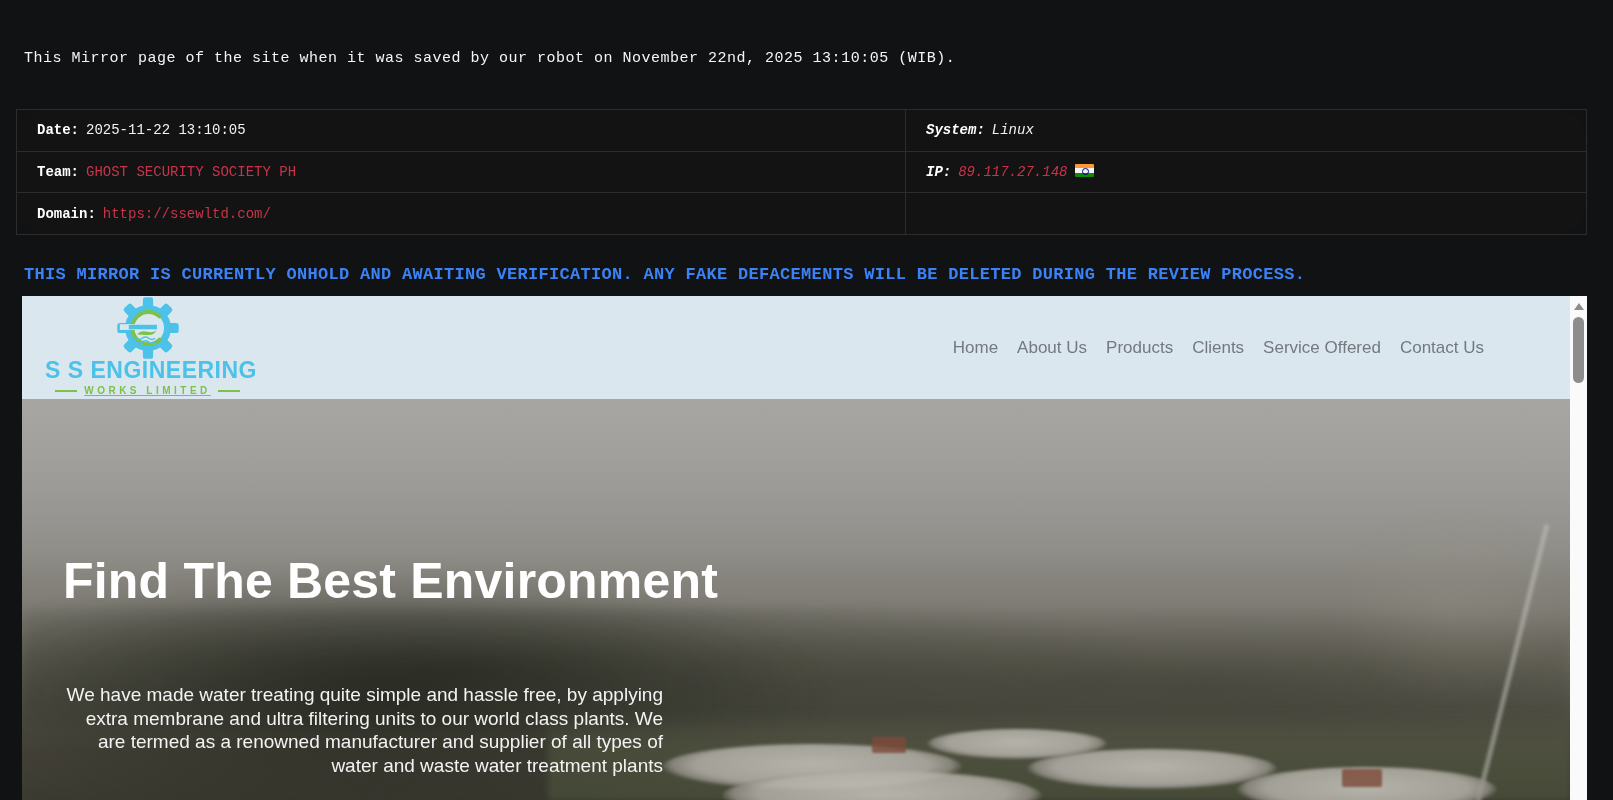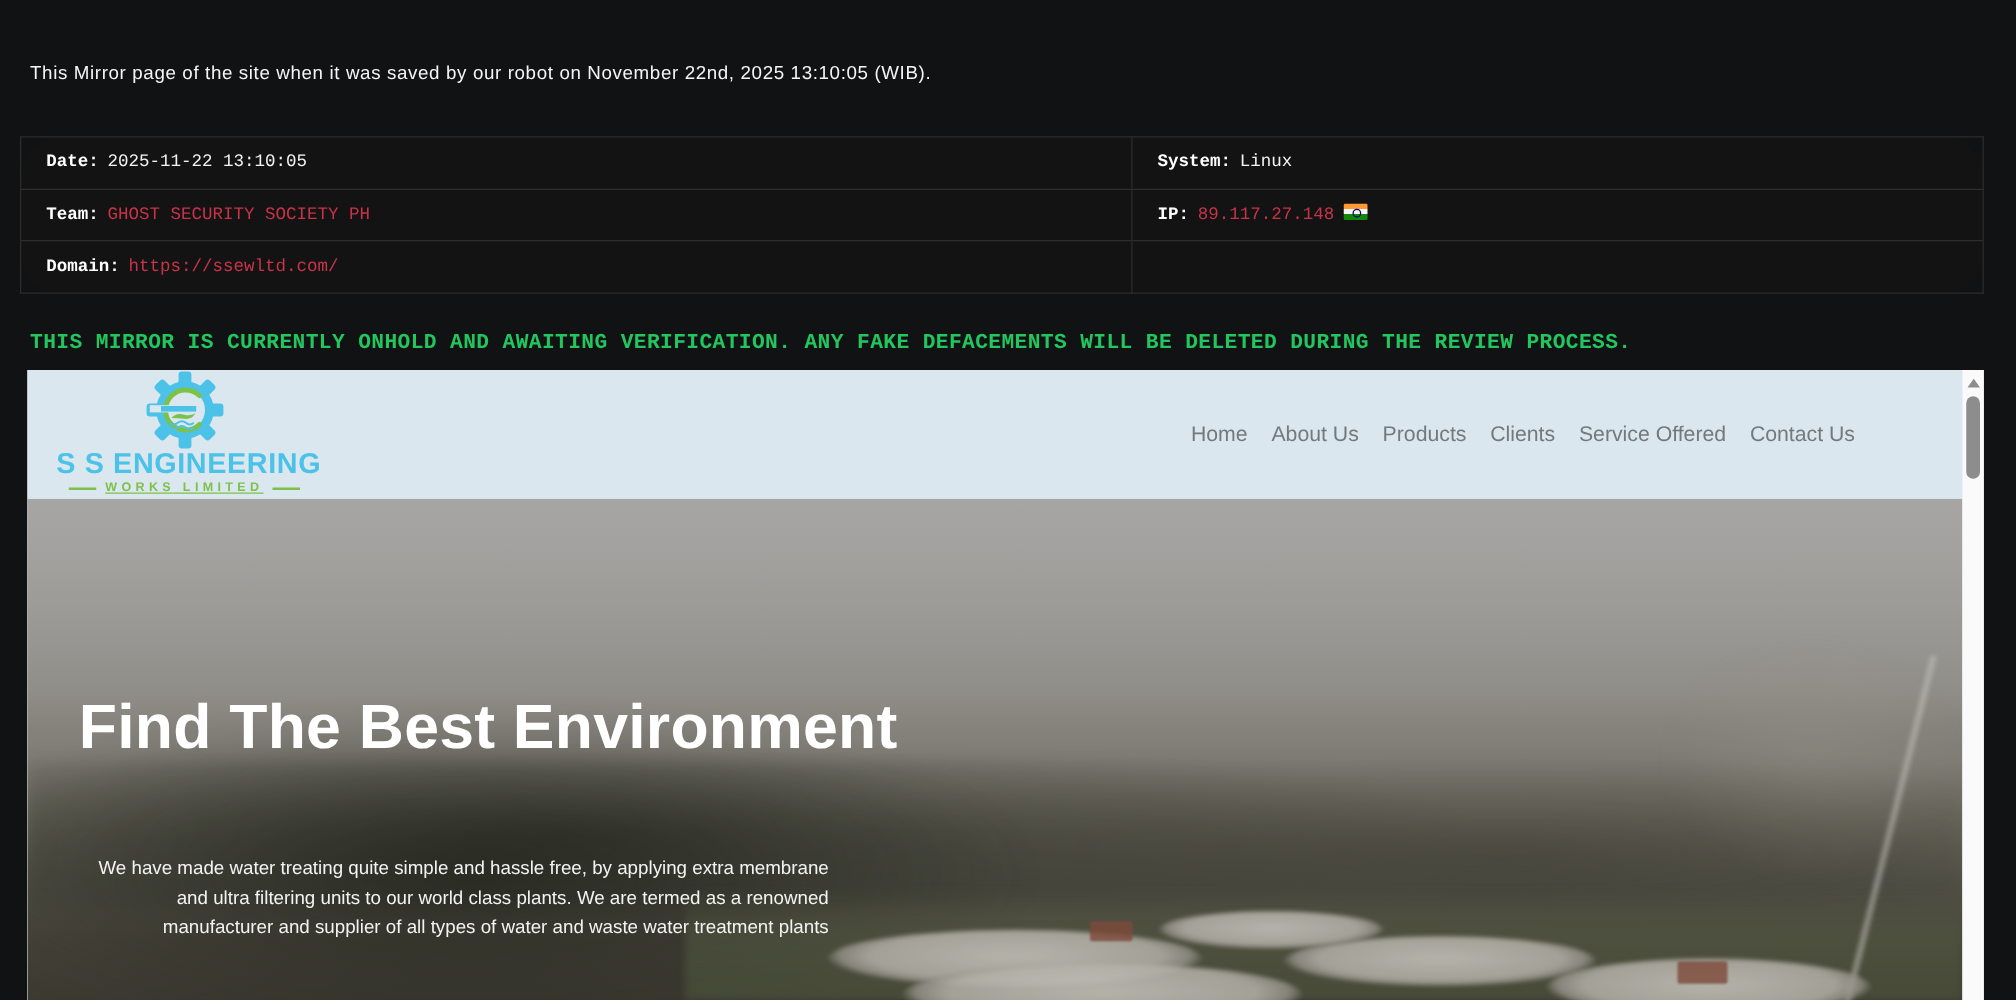--- a/index.html
+++ b/index.html
@@ -8,41 +8,41 @@
     width: 1613px; height: 800px;
     background: #111213;
     overflow: hidden;
     position: relative;
     font-family: "Liberation Sans", sans-serif;
   }
 
   
   .mirror-note {
     position: absolute; left: 24px; top: 50px;
-    font-family: Liberation Sans, sans-serif;
+    font-family: Liberation Mono, monospace;
     font-size: 15px; font-weight: 500; letter-spacing: 0.5px;
     color: #f5f5f5; white-space: nowrap;
   }
   table.info-table {
     position: absolute; left: 16px; top: 109px;
     width: 1570px; height: 126px;
     border-collapse: collapse; table-layout: fixed;
     background: #131314;
     border-radius: 32px;
   }
   table.info-table td {
     border: 1px solid #2d2d2d;
     padding: 0 0 0 20px;
     font-family: "Liberation Mono", "DejaVu Sans Mono", monospace;
     font-size: 14px; color: #f2f2f2;
     white-space: nowrap; vertical-align: middle;
     height: 31px;
   }
   .col-left  { width: 889px; }
-  .col-right { width: 681px; }
+  .col-right { width: 681px; font-style: italic; }
   .lbl { font-weight: 700; color: #ffffff; }
   .val { margin-left: 7px; font-weight: 500; }
   .val.red { color: #c9334a; }
   a.val.red { text-decoration: none; }
   .flag {
     display: inline-block; width: 19px; height: 13px;
     margin-left: 8px; vertical-align: -1px;
     background: linear-gradient(180deg,
       #ff9933 0%, #ff9933 33%,
       #f4f4f4 33%, #f4f4f4 66%,
@@ -52,21 +52,21 @@
   }
   .flag::after {
     content: ""; position: absolute; left: 50%; top: 50%;
     width: 5px; height: 5px; margin: -2.5px 0 0 -2.5px;
     border: 1px solid #000080; border-radius: 50%;
   }
   .warning {
     position: absolute; left: 24px; top: 265px;
     font-family: "Liberation Mono", "DejaVu Sans Mono", monospace;
     font-size: 17px; font-weight: 700; letter-spacing: 0.3px;
-    color: #22c55e; white-space: nowrap;
+    color: #3b82f6; white-space: nowrap;
   }
 
   
   .site-frame {
     position: absolute; left: 22px; top: 296px;
     width: 1565px; height: 504px;
     display: flex; background: #fafafa;
   }
   .site-content {
     position: relative; width: 1548px; height: 100%;
@@ -162,21 +162,21 @@
   .bld.b1 { left: 850px;  top: 338px; width: 34px; height: 16px; }
   .bld.b2 { left: 1320px; top: 370px; width: 40px; height: 18px; }
 
   .hero-title {
     position: absolute; left: 41px; top: 148px; margin: 0;
     font-size: 50px; line-height: 68px; font-weight: 700;
     color: #ffffff; letter-spacing: 0.2px; z-index: 2;
   }
   .hero-para {
     position: absolute; left: 41px; top: 284px; margin: 0;
-    width: 600px; font-size: 15px; line-height: 23.5px;
+    width: 600px; font-size: 19px; line-height: 23.5px;
     color: #f3f3f3; z-index: 2;
   }
 
   
   .scrollbar {
     position: relative; width: 17px; height: 100%;
     background: #fafafa; flex: 0 0 17px;
   }
   .scroll-arrow-up {
     position: absolute; top: 7px; left: 50%; margin-left: -5px;

